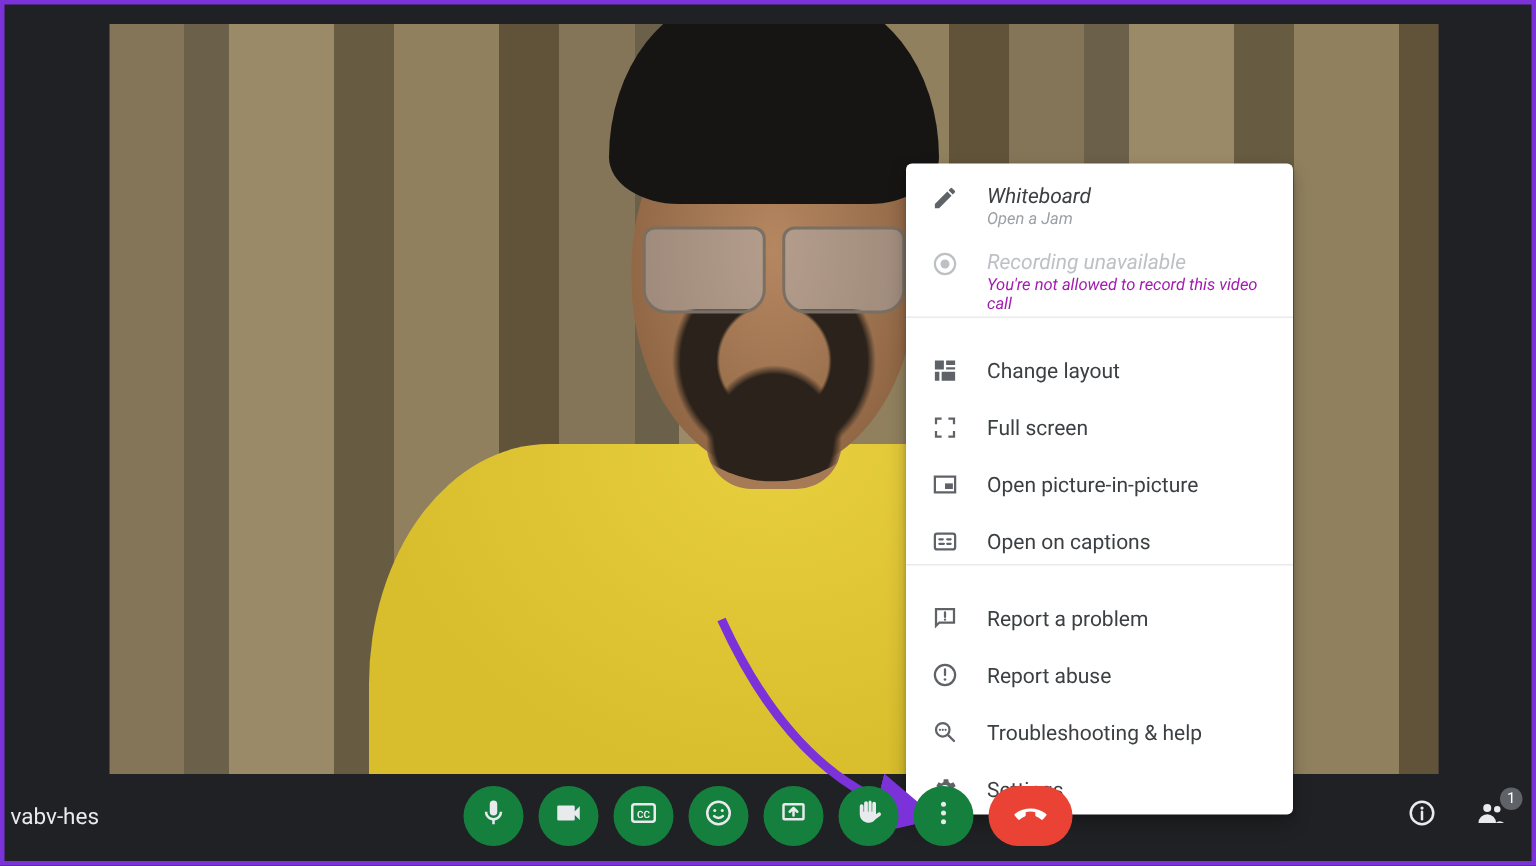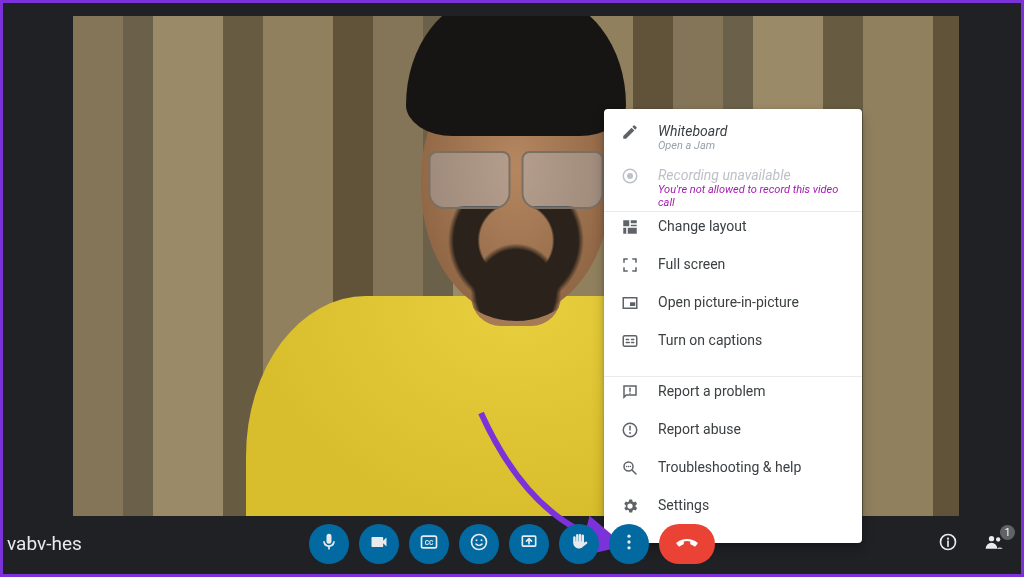--- a/index.html
+++ b/index.html
@@ -82,36 +82,36 @@
   .person .glasses::after  { right:0; }
 
   
   .bottombar {
     position: absolute; left:0; right:0; bottom:0;
     height: 61px;
     display: flex; align-items: center;
     padding: 0 10px 0 4px;
   }
   .meet-id {
-    font-size: 19px; color: #e8eaed;
+    font-size: 15px; color: #e8eaed;
     flex: 0 0 auto;
   }
   .center-controls, .right-controls {
     display: flex; align-items: center; gap: 10px;
   }
   .center-controls {
     position: absolute; left: 50%; transform: translateX(-50%);
   }
   .right-controls {
     position: absolute; right: 14px;
     gap: 20px;
   }
   .ctl {
     width: 40px; height: 40px; border-radius: 50%;
-    background: #0369a1;
+    background: #15803d;
     display: flex; align-items: center; justify-content: center;
     color: #e8eaed;
   }
   .ctl.hangup {
     width: 56px; border-radius: 20px;
     background: #ea4335;
   }
   .ctl svg, .right-controls svg { width: 20px; height: 20px; fill: #e8eaed; }
   .ctl.hangup svg { width: 24px; height: 24px; fill: #fff; }
   .right-controls .plain { display:flex; align-items:center; justify-content:center; width:26px; height:26px; position:relative; }
@@ -129,21 +129,21 @@
     left: 601px; top: 106px;
     width: 258px;
     background: #fff;
     border-radius: 4px;
     box-shadow: 0 6px 12px rgba(0,0,0,.25), 0 1px 3px rgba(0,0,0,.2);
     padding: 8px 0;
     color: #3c4043;
     font-size: 14px;
   }
   .menu .item {
-    display: flex; align-items: flex-start;
+    display: flex; align-items: flex-end;
     height: 38px;
     padding: 0 16px;
     gap: 18px;
     cursor: pointer;
   }
   .menu .item.tall { height: 44px; align-items: flex-start; padding-top: 6px; font-style: italic; }
   .menu .item.disabled { color: #bdc1c6; cursor: default; }
   .menu .item .txt .sub { font-size: 11px; color: #9aa0a6; }
   .menu .item.disabled .txt .sub { color: #a21caf; }
   .menu .item .ic { width: 20px; display:flex; justify-content:center; flex:0 0 20px; }
@@ -234,21 +234,21 @@
     </span>
     <span>Open picture-in-picture</span>
   </div>
   <div class="item">
     <span class="ic">
       <svg viewBox="0 0 24 24">
           <rect x="3" y="5" width="18" height="14" rx="2" fill="none" stroke="#5f6368" stroke-width="2"></rect>
           <path d="M7 10h3M7 14h4M14 10h3M14 14h3" stroke="#5f6368" stroke-width="2" stroke-linecap="round"></path>
         </svg>
     </span>
-    <span>Turn on captions</span>
+    <span>Open on captions</span>
   </div>
   <hr>
   <div class="item">
     <span class="ic">
       <svg viewBox="0 0 24 24">
           <path d="M4 4h16v12H7l-3 3z" fill="none" stroke="#5f6368" stroke-width="2"></path>
           <path d="M12 7v4" stroke="#5f6368" stroke-width="2" stroke-linecap="round"></path>
           <circle cx="12" cy="13.5" r="1"></circle>
         </svg>
     </span>

